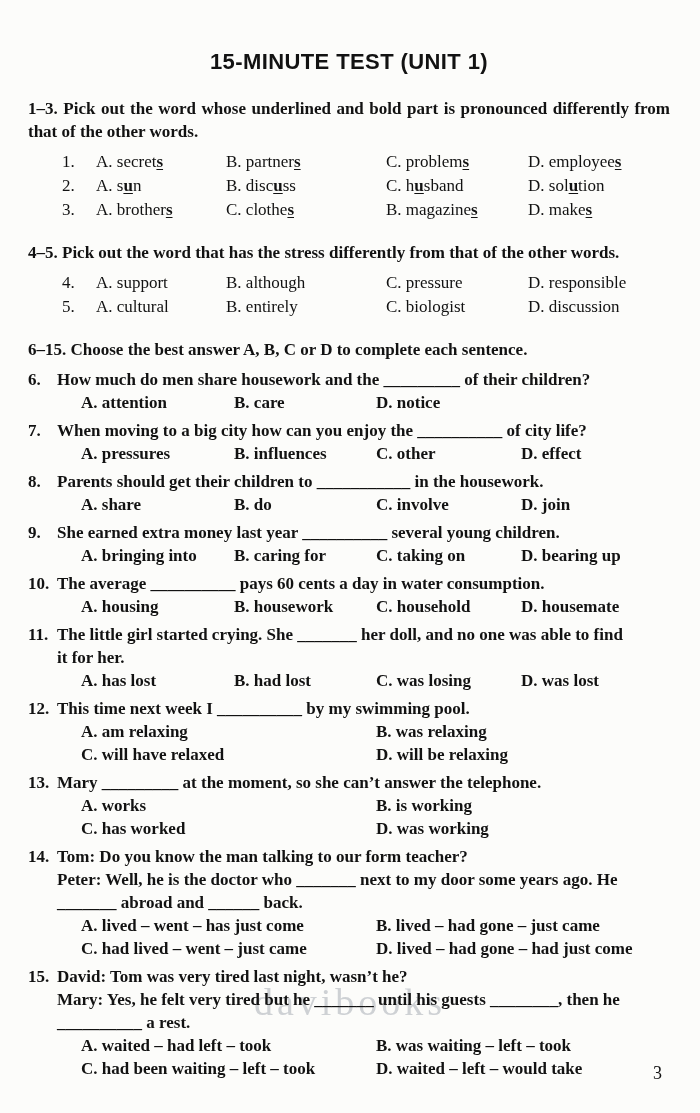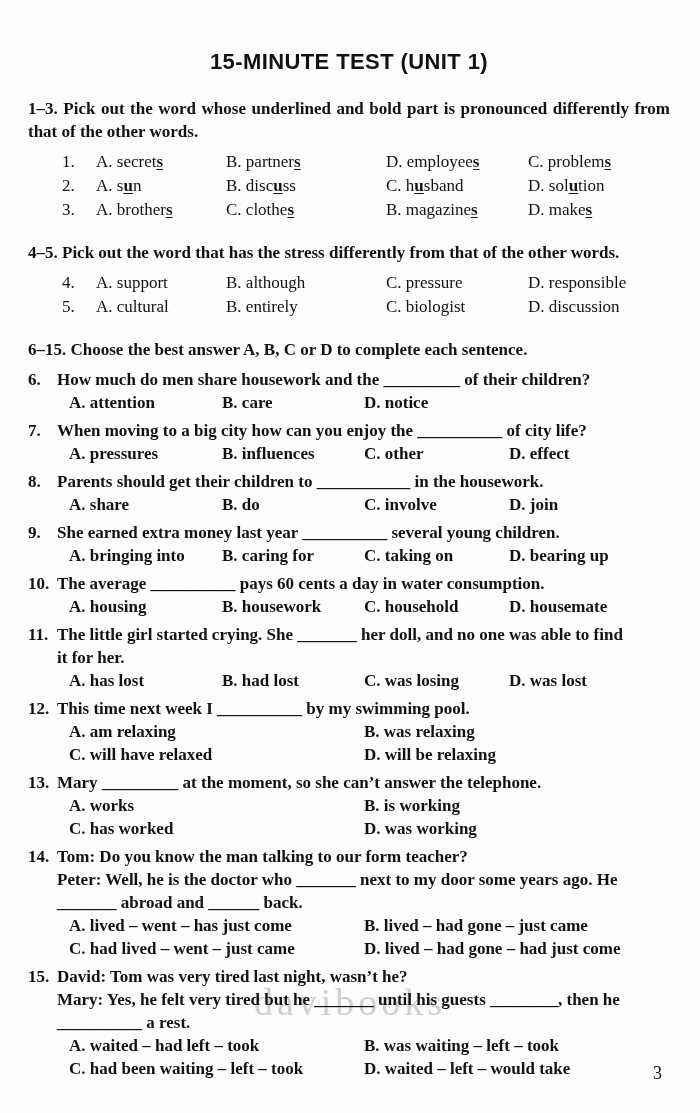--- a/index.html
+++ b/index.html
@@ -33,21 +33,21 @@
     display:grid;
     grid-template-columns:34px 130px 160px 142px 1fr;
     padding-left:34px;
     margin:0 0 1px 0;
   }
   
   .q{display:flex;margin:1px 0 2px 0;}
   .qnum{width:29px;flex-shrink:0;font-weight:700;}
   .qtext{flex:1;font-weight:bold;}
   .qline{display:block;}
-  .opts{display:grid;padding-left:8px;margin:0 0 3px 4px;}
+  .opts{display:grid;padding-left:8px;margin:0 0 3px 16px;}
   .opts.cols-4{grid-template-columns:153px 142px 145px 1fr;}
   .opts.cols-2{grid-template-columns:295px 1fr;}
   .ul{text-decoration:underline;text-underline-offset:2px;font-weight:700;}
   .watermark{
     position:absolute;left:0;right:0;z-index:0;
     text-align:center;
     pointer-events:none;
     color:#a9aeb6;
   }
   .wm1{top:972px;font-size:38px;line-height:60px;letter-spacing:4px;opacity:.55;font-family:"Liberation Serif",serif;}
@@ -66,22 +66,22 @@
 
   <div class="content">
     <div class="title">15-MINUTE TEST (UNIT 1)</div>
     <div id="sections">
         <div class="section">
           <div class="instruction">1–3. Pick out the word whose underlined and bold part is pronounced differently from that of the other words.</div>
           <div class="word-row">
             <span class="wnum">1.</span>
             <span class="wopt">A. secret<span class="ul">s</span></span>
             <span class="wopt">B. partner<span class="ul">s</span></span>
+            <span class="wopt">C. problem<span class="ul">s</span></span>
             <span class="wopt">D. employee<span class="ul">s</span></span>
-            <span class="wopt">C. problem<span class="ul">s</span></span>
           </div>
           <div class="word-row">
             <span class="wnum">2.</span>
             <span class="wopt">A. s<span class="ul">u</span>n</span>
             <span class="wopt">B. disc<span class="ul">u</span>ss</span>
             <span class="wopt">C. h<span class="ul">u</span>sband</span>
             <span class="wopt">D. sol<span class="ul">u</span>tion</span>
           </div>
           <div class="word-row">
             <span class="wnum">3.</span>

